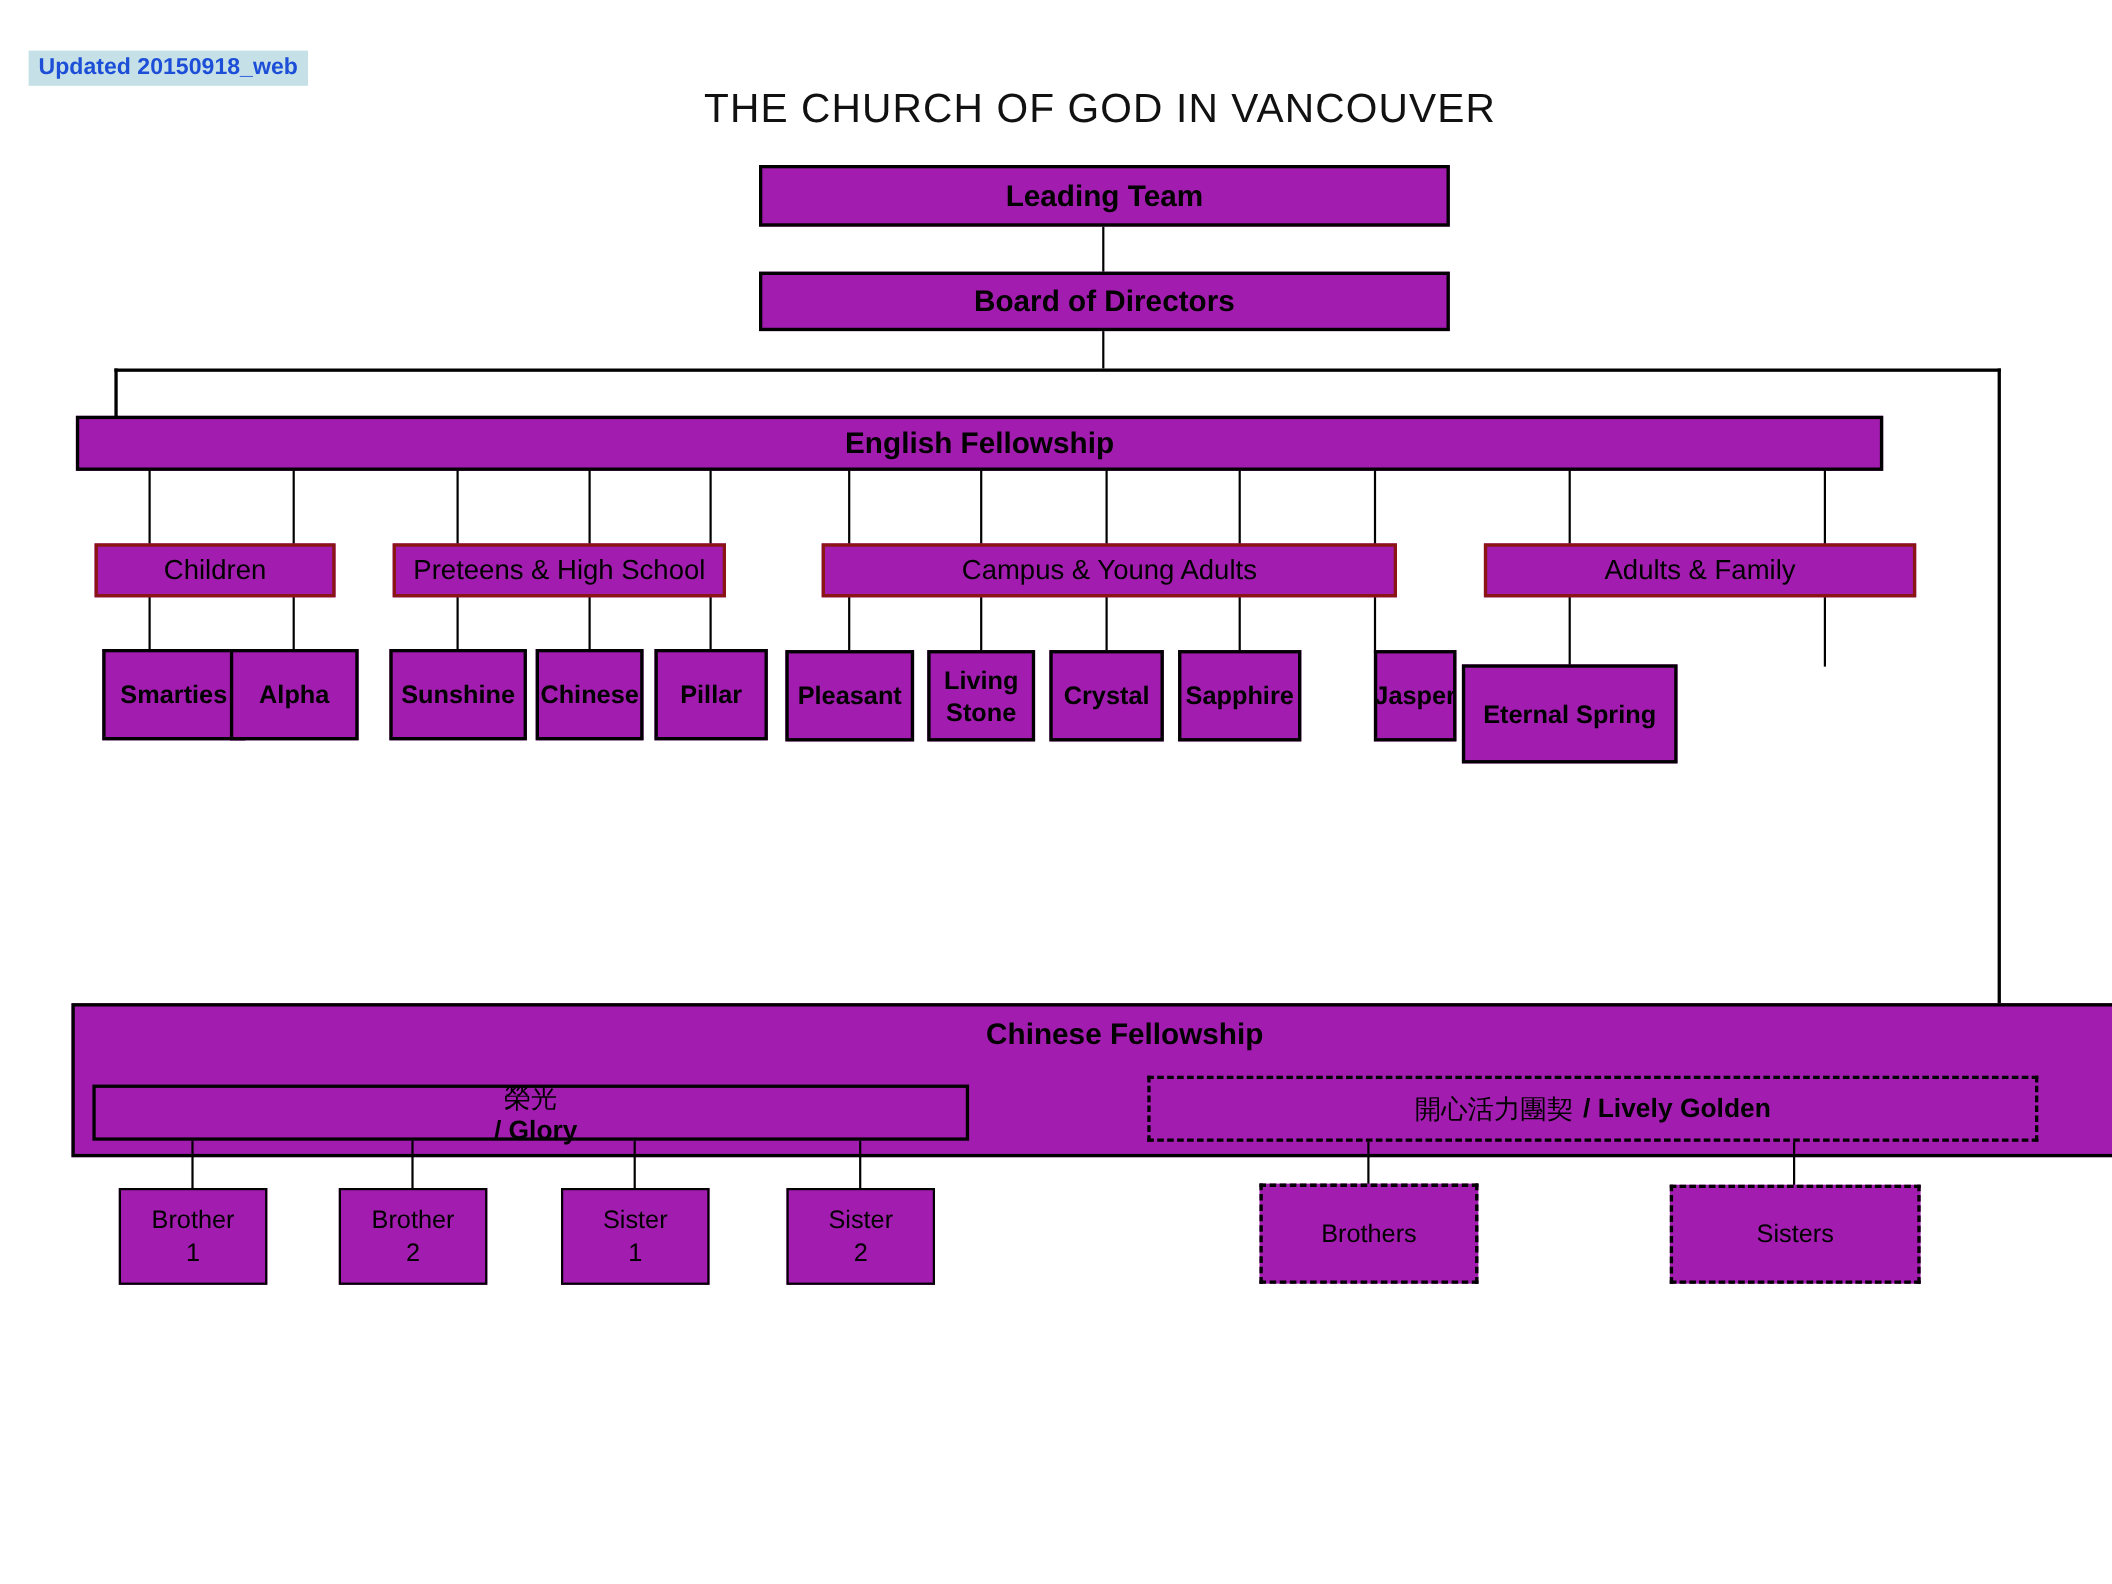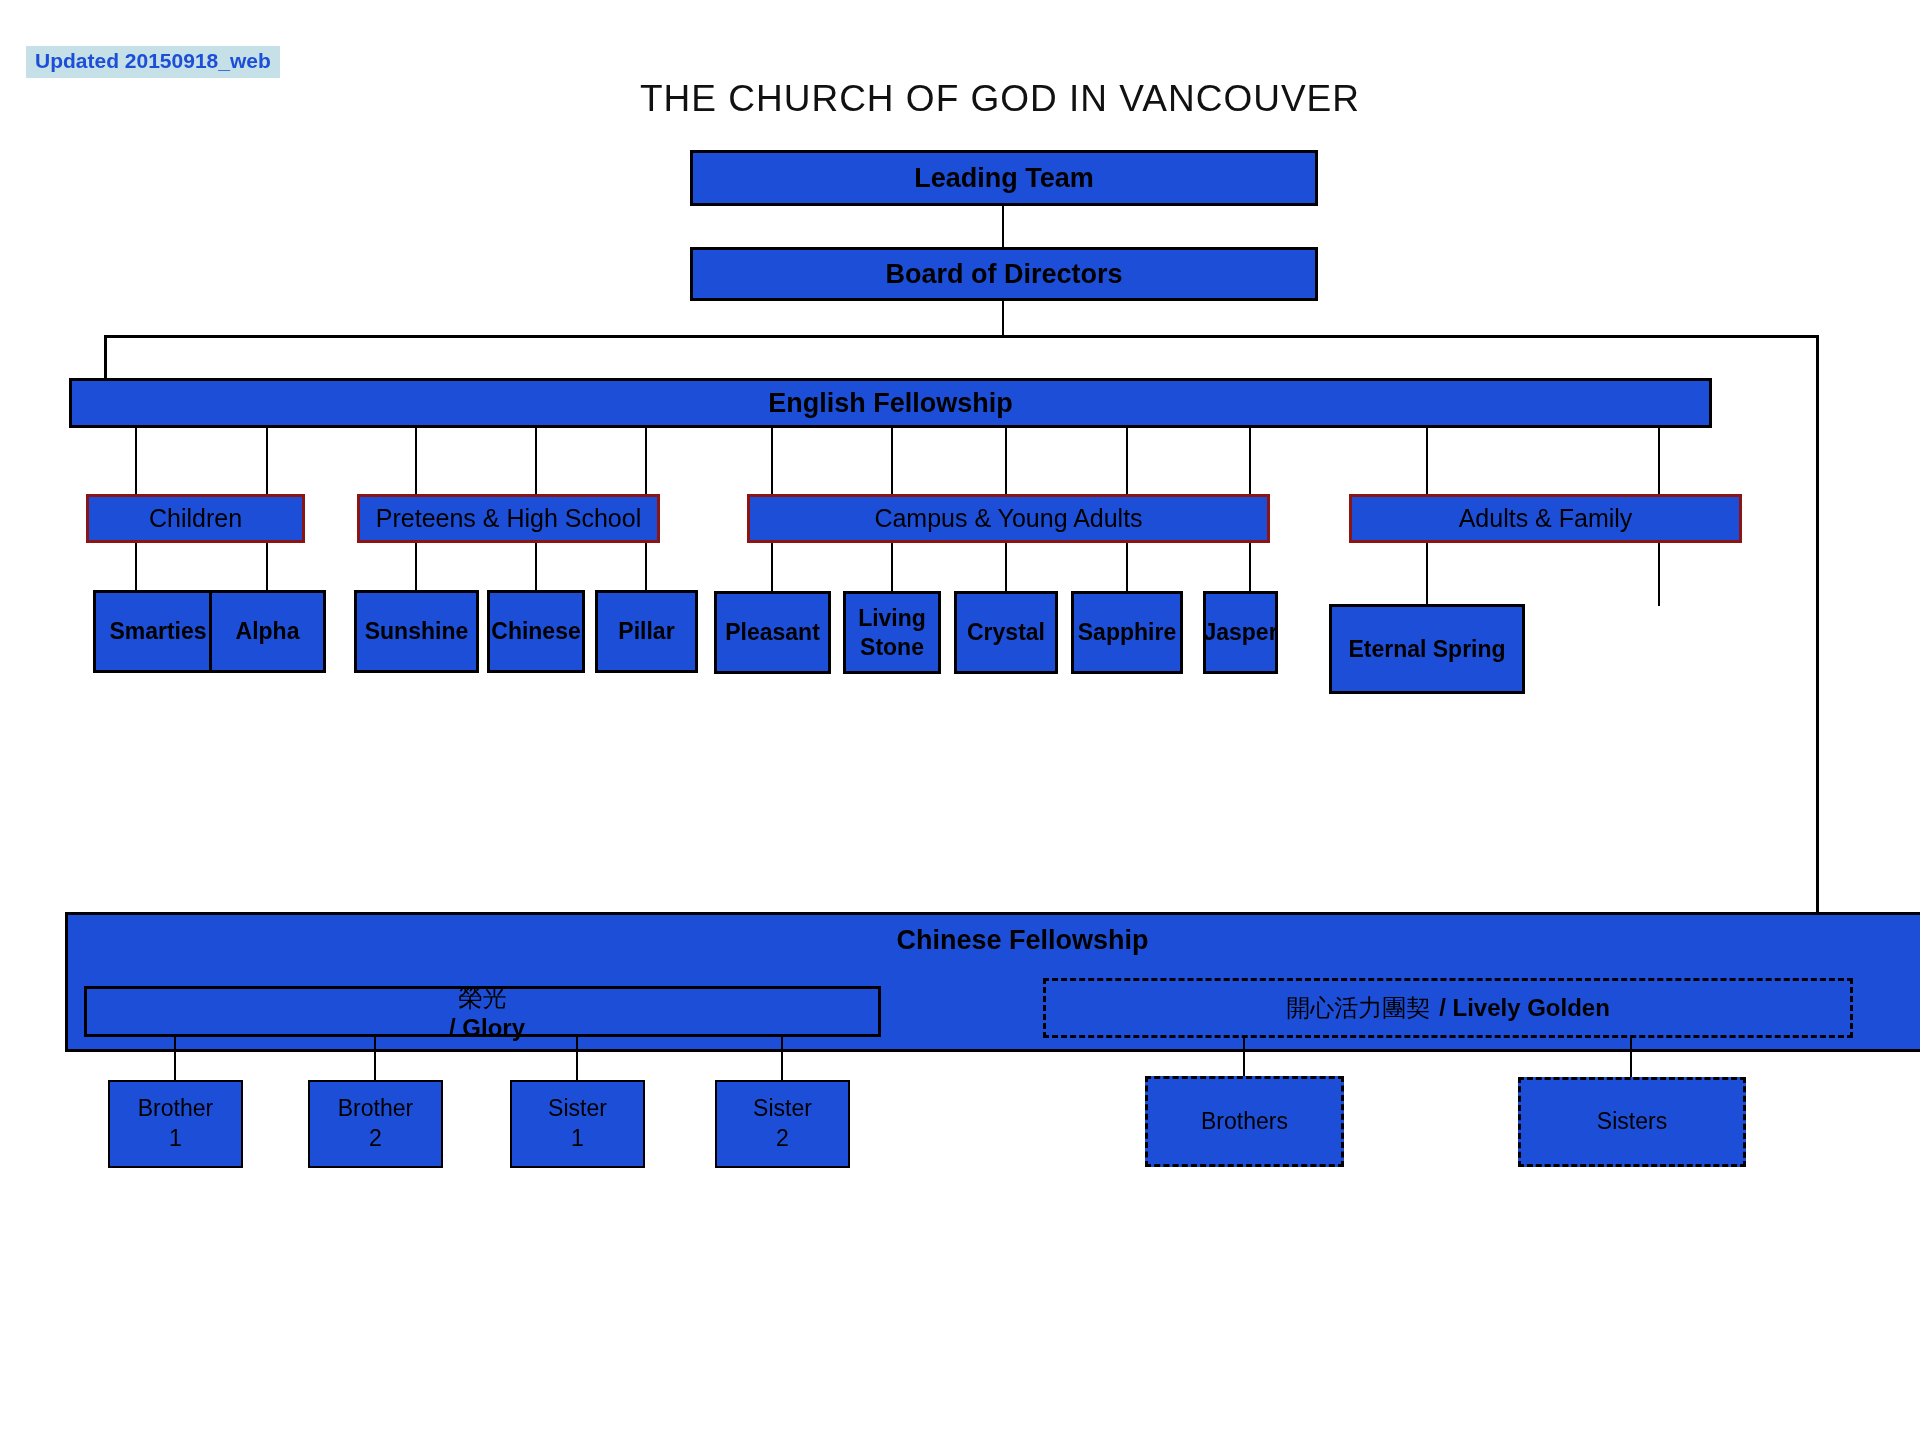--- a/index.html
+++ b/index.html
@@ -20,21 +20,21 @@
   }
   .title{
     position:absolute;left:520px;top:78px;width:960px;
     text-align:center;
     font-size:37px;letter-spacing:1px;color:#111;
     white-space:nowrap;
   }
   .box{
     position:absolute;
     box-sizing:border-box;
-    background:#1d4ed8;
+    background:#a21caf;
     border:3px solid #000;
     display:flex;align-items:center;justify-content:center;
     text-align:center;
   }
   .lvl1{font-weight:bold;font-size:27px;}
   .cat{
     border:3px solid var(--category_border,#8B1414);
     font-size:25px;font-weight:normal;
   }
   .leaf{font-weight:bold;font-size:23px;line-height:1.25;padding:2px;}
@@ -98,21 +98,21 @@
 
   <div class="box leaf" style="left:71px;top:590px;width:130px;height:83px;margin-left:22px;">Smarties</div>
   <div class="box leaf" style="left:209px;top:590px;width:117px;height:83px;">Alpha</div>
   <div class="box leaf" style="left:354px;top:590px;width:125px;height:83px;">Sunshine</div>
   <div class="box leaf" style="left:487px;top:590px;width:98px;height:83px;">Chinese</div>
   <div class="box leaf" style="left:595px;top:590px;width:103px;height:83px;">Pillar</div>
   <div class="box leaf" style="left:714px;top:591px;width:117px;height:83px;">Pleasant</div>
   <div class="box leaf" style="left:843px;top:591px;width:98px;height:83px;">Living Stone</div>
   <div class="box leaf" style="left:954px;top:591px;width:104px;height:83px;">Crystal</div>
   <div class="box leaf" style="left:1071px;top:591px;width:112px;height:83px;">Sapphire</div>
-  <div class="box leaf" style="left:1203px;top:591px;width:75px;height:83px;">Jasper</div>
+  <div class="box leaf" style="left:1249px;top:591px;width:75px;height:83px;">Jasper</div>
   <div class="box leaf" style="left:1329px;top:604px;width:196px;height:90px;">Eternal Spring</div>
 
   <div class="box zh-box" style="left:84px;top:986px;width:797px;height:51px;flex-direction:column;">
     <span>榮光</span>
       <span class="en">/ Glory</span>
   </div>
   <div class="box zh-box dashed" style="left:1043px;top:978px;width:810px;height:60px;">
     <span>開心活力團契</span>
       <span class="en">/ Lively Golden</span>
   </div>

